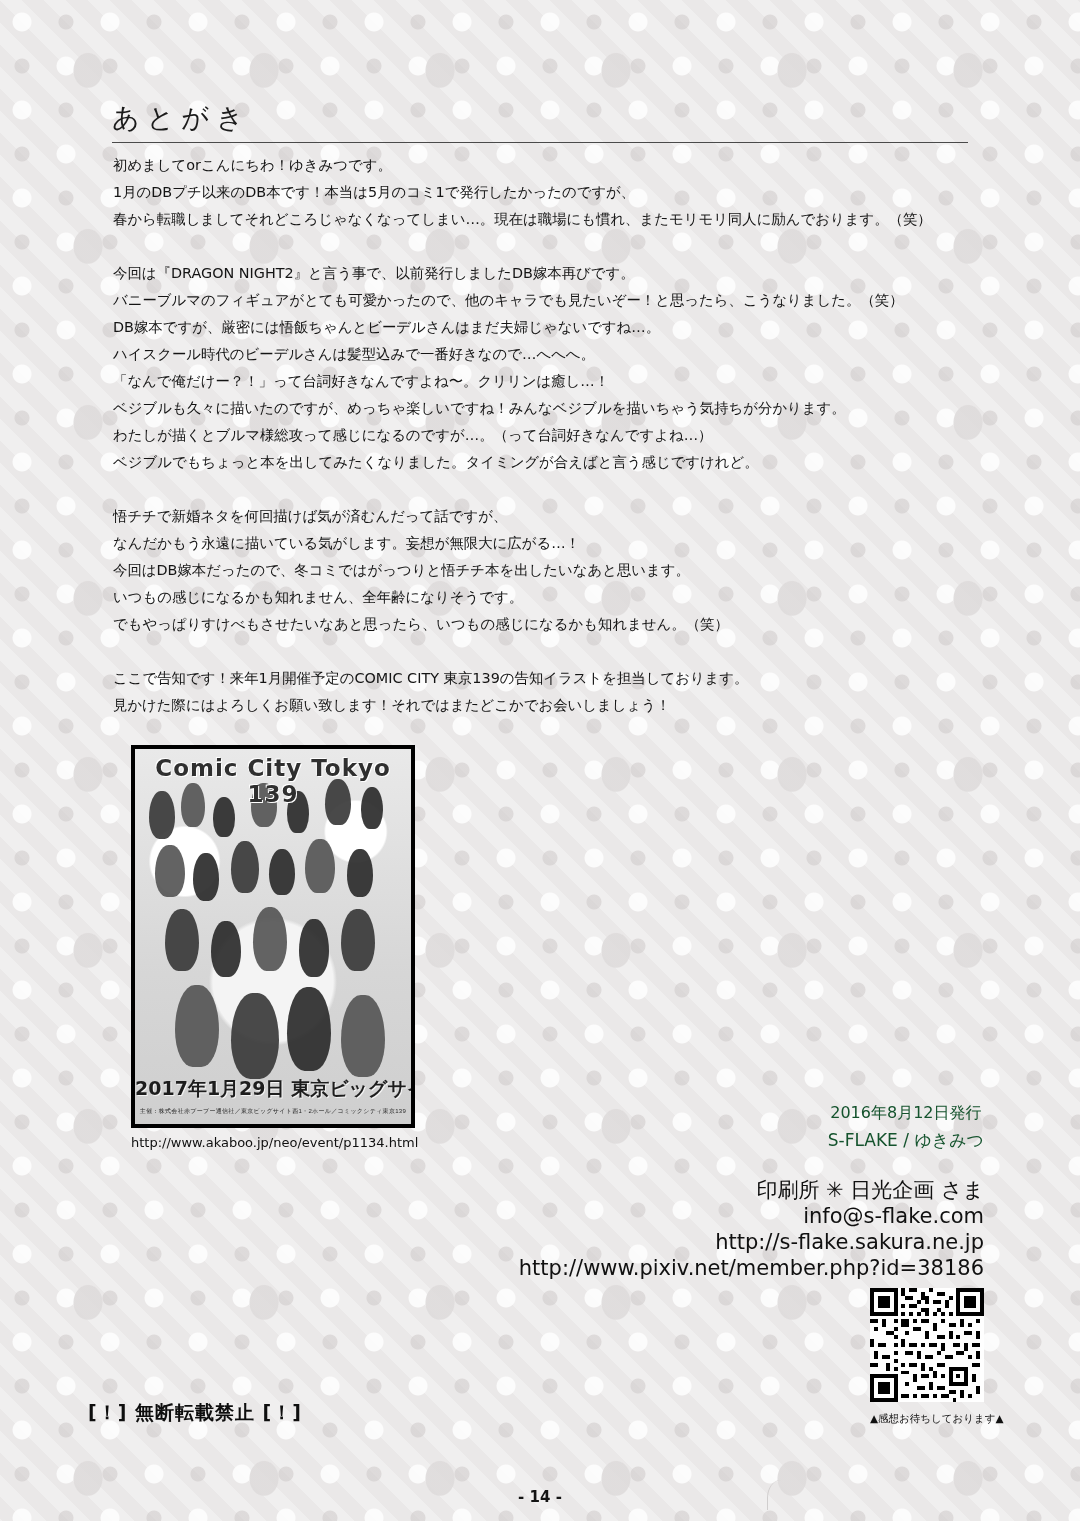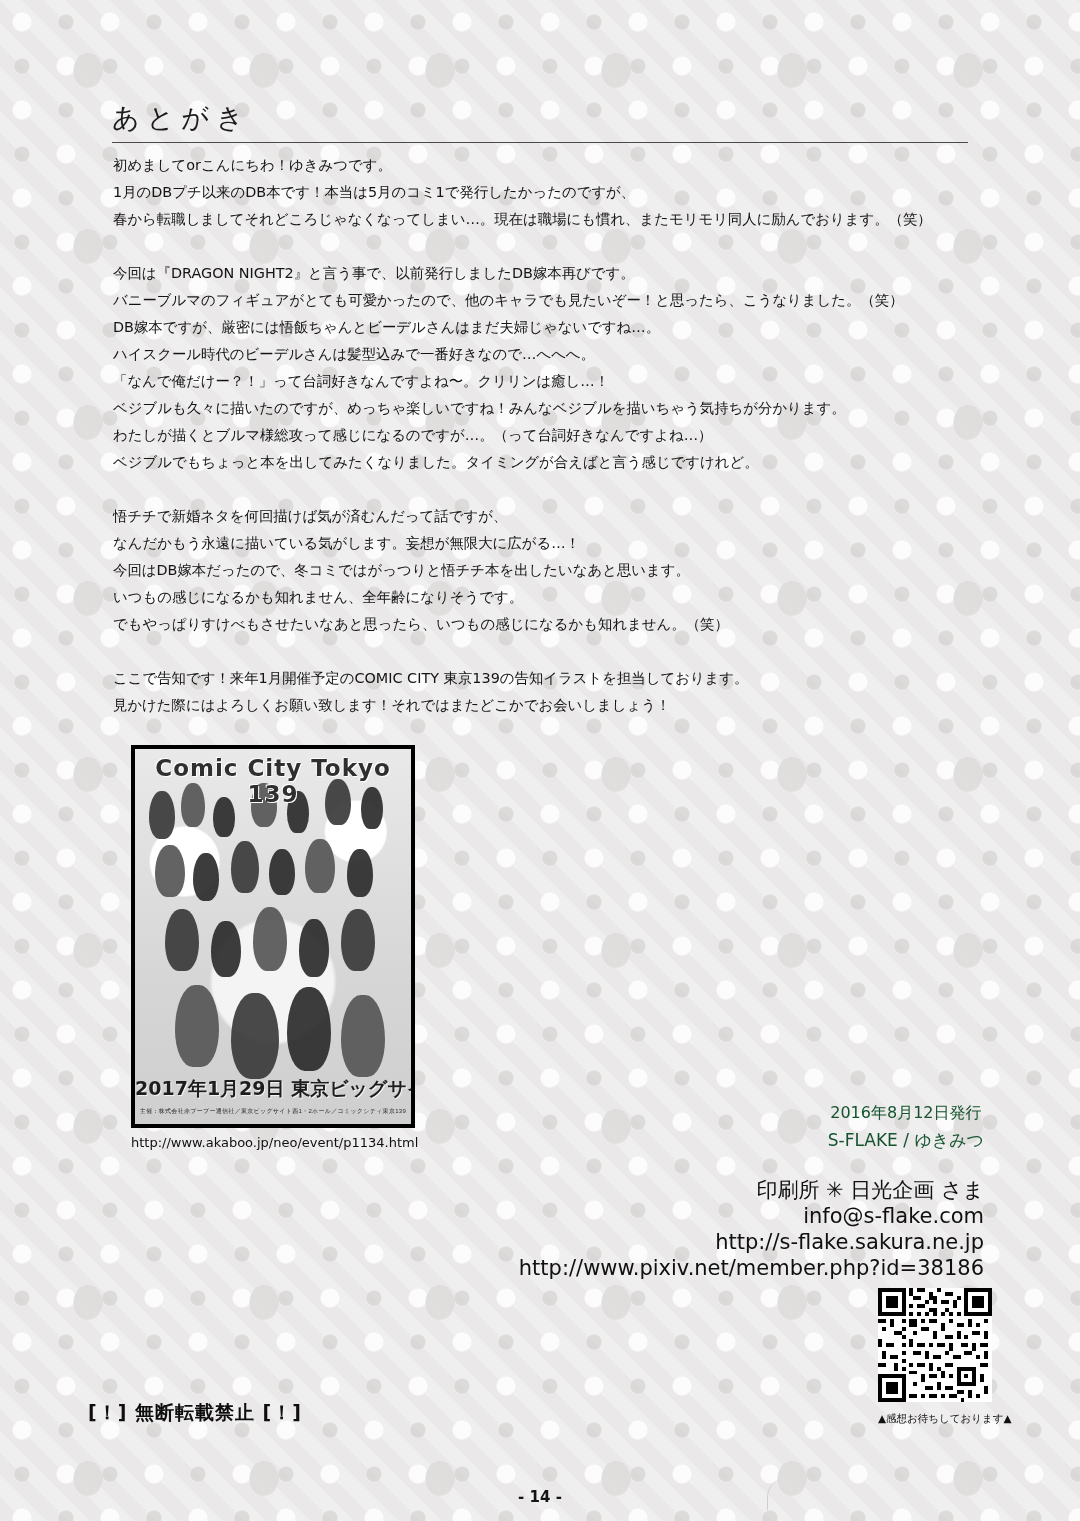--- a/index.html
+++ b/index.html
@@ -170,21 +170,21 @@
     font-family: "DejaVu Sans", sans-serif;
     font-size: 21px;
     line-height: 26px;
     color: #101010;
   }
   .printer div { white-space: nowrap; }
 
   
   .qr-block {
     position: absolute;
-    right: 88px;
+    right: 96px;
     top: 1288px;
     width: 114px;
     text-align: center;
     padding-left: 33px;
   }
   .qr {
     width: 114px;
     height: 114px;
     image-rendering: pixelated;
     background-color: #fff;

